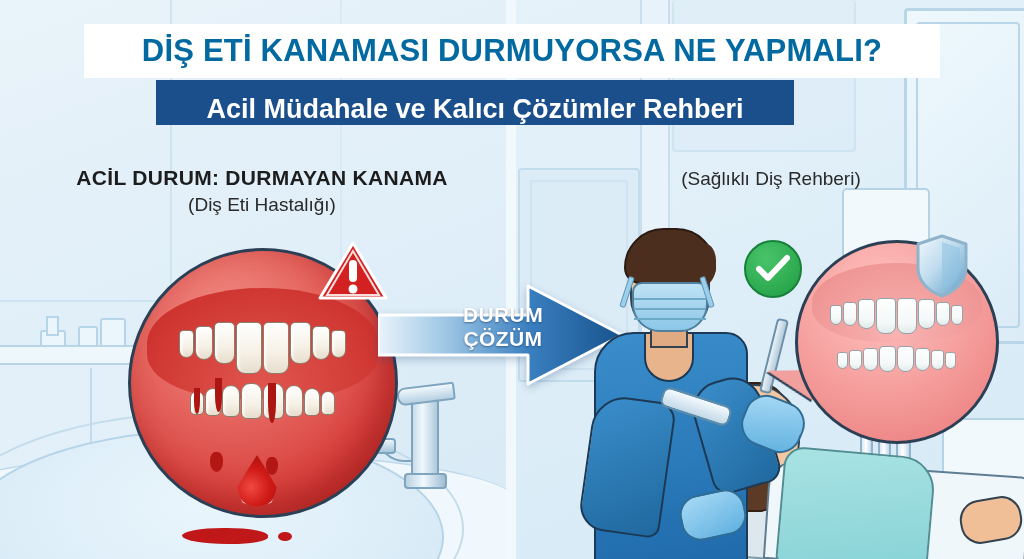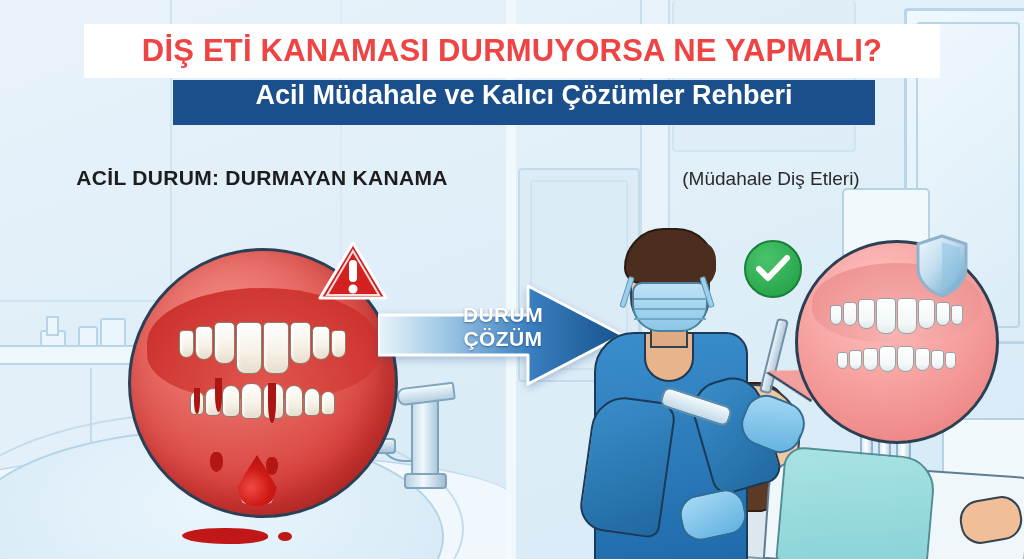--- a/index.html
+++ b/index.html
@@ -37,22 +37,22 @@
   .clinic-panel-inner{position:absolute;border:2px solid #cfe3f0;border-radius:3px;}
   .clinic-col{position:absolute;background:#e7f2fa;border-left:2px solid #c7dfee;border-right:2px solid #c7dfee;}
   .win-frame{position:absolute;border:3px solid #b9d6e8;border-radius:4px;background:linear-gradient(140deg,#eef8fd,#dbecf7);}
   .cabinet{position:absolute;background:#f1f9fd;border:2px solid #b6d3e6;border-radius:5px;}
 
   
   .instr{position:absolute;background:linear-gradient(90deg,#dceaf4,#ffffff 45%,#c3d9e8);border:2px solid #8fb4cc;border-radius:3px;}
 
   
   .title-band{position:absolute;left:84px;top:24px;width:856px;height:54px;background:#ffffff;display:flex;align-items:center;justify-content:center;}
-  .title-text{font-size:31px;font-weight:bold;color:#ef4444;letter-spacing:.2px;white-space:nowrap;text-shadow:1px 1px 0 rgba(255,255,255,.8);}
-  .sub-band{position:absolute;left:173px;top:80px;width:702px;height:45px;background:#1b4f8c;display:flex;align-items:flex-start;justify-content:center;}
+  .title-text{font-size:31px;font-weight:bold;color:#0369a1;letter-spacing:.2px;white-space:nowrap;text-shadow:1px 1px 0 rgba(255,255,255,.8);}
+  .sub-band{position:absolute;left:156px;top:80px;width:638px;height:45px;background:#1b4f8c;display:flex;align-items:flex-end;justify-content:center;}
   .sub-text{font-size:27px;font-weight:bold;color:#ffffff;white-space:nowrap;}
 
   
   .sec-head{position:absolute;text-align:center;width:470px;}
   .sec-left{left:27px;top:166px;}
   .sec-right{left:536px;top:164px;}
   .sec-title{font-size:21px;font-weight:bold;color:#1d1d1d;letter-spacing:.3px;}
   .sec-sub{font-size:19px;color:#2a2a2a;margin-top:4px;}
 
   
@@ -193,23 +193,24 @@
 
   <div class="title-band">
     <div class="title-text">DİŞ ETİ KANAMASI DURMUYORSA NE YAPMALI?</div>
   </div>
   <div class="sub-band">
     <div class="sub-text">Acil Müdahale ve Kalıcı Çözümler Rehberi</div>
   </div>
 
   <div class="sec-head sec-left">
     <div class="sec-title">ACİL DURUM: DURMAYAN KANAMA</div>
+    <div class="sec-sub">(Diş Eti Hastalığı)</div>
   </div>
   <div class="sec-head sec-right">
-    <div class="sec-sub">(Müdahale Diş Etleri)</div>
+    <div class="sec-sub">(Sağlıklı Diş Rehberi)</div>
   </div>
 
   <div class="gum-bad">
     <div class="gum-upper"></div>
     <div class="teeth-row teeth-top" id="teethTop">
         <div class="tooth" style="width: 13px; height: 26px; margin-top: 8px;"></div>
         <div class="tooth" style="width: 16px; height: 32px; margin-top: 4px;"></div>
         <div class="tooth" style="width: 19px; height: 40px; margin-top: 0px;"></div>
         <div class="tooth" style="width: 24px; height: 50px; margin-top: 0px;"></div>
         <div class="tooth" style="width: 24px; height: 50px; margin-top: 0px;"></div>

